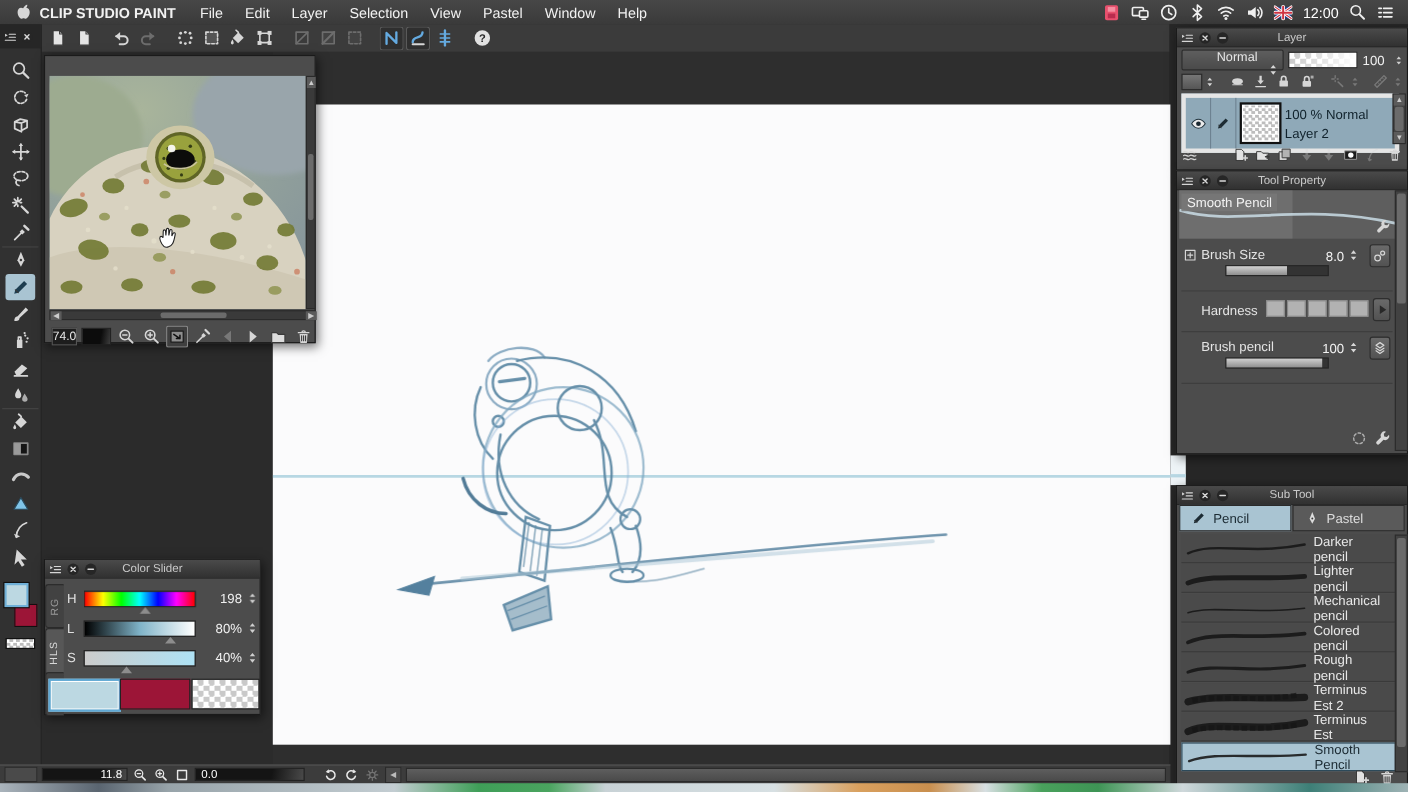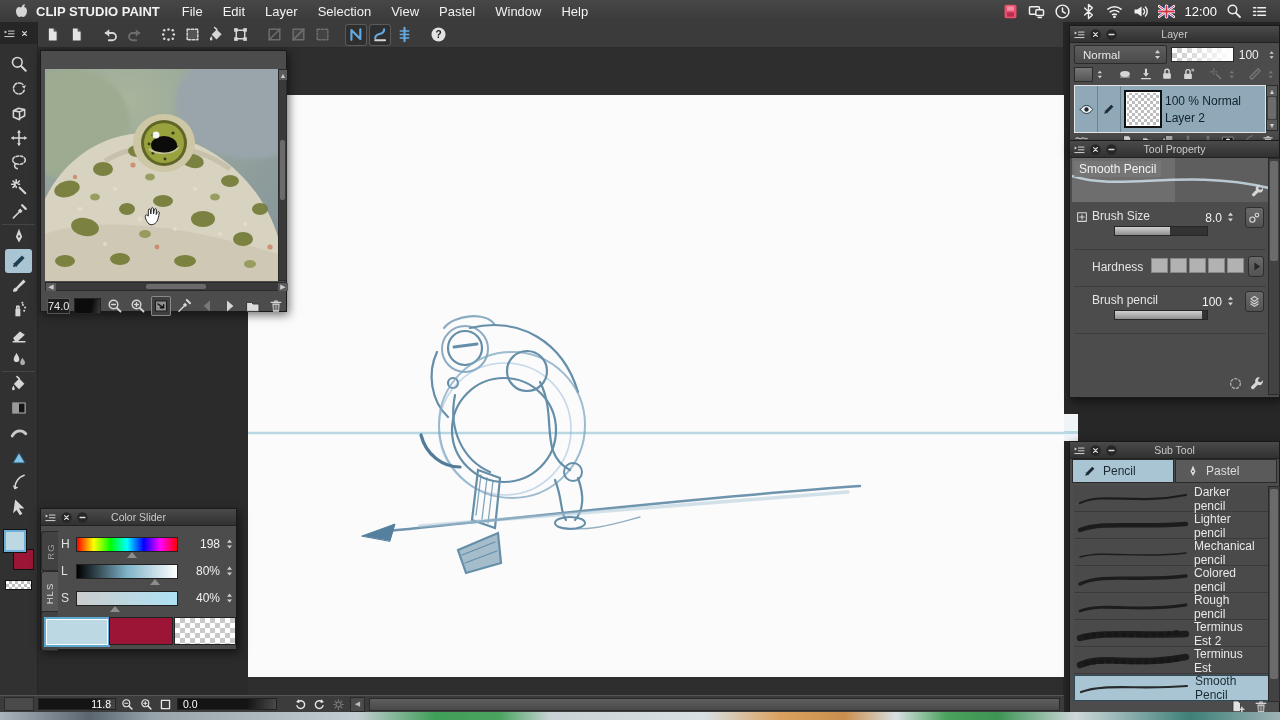--- a/index.html
+++ b/index.html
@@ -60,21 +60,21 @@
   .csmark{position:absolute;bottom:-7px;width:0;height:0;border-left:5px solid transparent;border-right:5px solid transparent;border-bottom:6px solid #8d8d8d;transform:translateX(-5px);}
   .csval{width:38px;text-align:right;color:#f0f0f0;font-size:12px;margin-left:4px;}
   .stepper{width:11px;height:16px;margin-left:4px;color:#cfcfcf;}
   .checker{background:repeating-conic-gradient(#c9c9c9 0% 25%,#ffffff 0% 50%) 0 0/10px 10px;}
   .checker-sm{background:repeating-conic-gradient(#bdbdbd 0% 25%,#ffffff 0% 50%) 0 0/6px 6px;}
   
   .lrow{position:absolute;left:4px;display:flex;align-items:center;}
   .combo{background:linear-gradient(#5e5e5e,#4a4a4a);border:1px solid #2b2b2b;border-radius:2px;color:#e6e6e6;display:flex;align-items:center;}
   .licon{width:20px;height:16px;display:flex;align-items:center;justify-content:center;}
   .licon .ic{width:14px;height:14px;}
-  #layer-item{position:absolute;left:4px;background:#8fa9b8;border:1px solid #e5e5e5;color:#16242d;display:flex;align-items:stretch;}
+  #layer-item{position:absolute;left:4px;background:#8fa9b8;border:4px solid #e5e5e5;color:#16242d;display:flex;align-items:stretch;}
   .scrollcol{position:absolute;width:12px;background:#424242;border:1px solid #2b2b2b;box-sizing:border-box;}
   .scrollarrow{position:absolute;left:0;width:10px;height:10px;background:#5b5b5b;display:flex;align-items:center;justify-content:center;font-size:7px;color:#ccc;}
   
   .tprow-label{color:#e4e4e4;font-size:12px;}
   .blocks{display:flex;gap:2px;}
   .blk{width:17px;height:15px;background:#585858;border:1px solid #6e6e6e;box-sizing:border-box;}
   .blk.f{background:#b2b2b2;border-color:#888;}
   .sldtrack{height:8px;background:#333;border:1px solid #262626;position:relative;}
   .sldfill{position:absolute;left:0;top:0;bottom:0;background:linear-gradient(#d0d0d0,#8f8f8f);}
   .miniBtn{width:17px;height:19px;background:linear-gradient(#6a6a6a,#525252);border:1px solid #2e2e2e;border-radius:3px;display:flex;align-items:center;justify-content:center;}
@@ -681,21 +681,21 @@
               <path d="M5.7 5.7l4.6 4.6M10.3 5.7l-4.6 4.6" stroke="#d8d8d8" stroke-width="1.6"></path>
             </svg></span>
         <span class="ic"><svg viewBox="0 0 16 16" fill="none" stroke="currentColor" stroke-width="1.4" stroke-linecap="round" stroke-linejoin="round">
               <circle cx="8" cy="8" r="6.4" fill="#262626" stroke="none"></circle>
               <path d="M5 8h6" stroke="#d8d8d8" stroke-width="1.6"></path>
             </svg></span>
       </span>
       <span>Layer</span>
     </div>
     <div class="lrow" style="top:19px;gap:4px;width:202px;">
-      <span class="combo" style="width:90px;height:17px;padding-left:8px;font-size:11.5px;">
+      <span class="combo" style="width:90px;height:17px;padding-left:8px;font-size:11.5px;flex-direction:column;">
         <span>Normal</span>
         <span class="ic" style="width:11px;height:11px;margin-left:auto;margin-right:3px;"><svg viewBox="0 0 16 16" fill="none" stroke="currentColor" stroke-width="1.4" stroke-linecap="round" stroke-linejoin="round">
               <path fill="currentColor" stroke="none" d="M8 1.6l3.6 4.4H4.4zM8 14.4l3.6-4.4H4.4z"></path>
             </svg></span>
       </span>
       <span class="checker" style="width:66px;height:13px;border:1px solid #2a2a2a;position:relative;display:inline-block;">
         <span style="position:absolute;inset:0;background:linear-gradient(90deg,rgba(255,255,255,0),#fff);"></span>
       </span>
       <span style="color:#f0f0f0;font-size:12px;width:22px;text-align:right;">100</span>
       <span class="ic stepper" style="width:10px;height:14px;"><svg viewBox="0 0 16 16" fill="none" stroke="currentColor" stroke-width="1.4" stroke-linecap="round" stroke-linejoin="round">
@@ -824,21 +824,21 @@
       <span class="licon">
           <span class="ic"><svg viewBox="0 0 16 16" fill="none" stroke="currentColor" stroke-width="1.4" stroke-linecap="round" stroke-linejoin="round">
               <path fill="currentColor" stroke="none" d="M4.4 5.6h7.2l-.6 8.2H5z"></path>
               <path d="M3.2 4.4h9.6M6.4 4.4c0-2.2 3.2-2.2 3.2 0" stroke-width="1.2"></path>
               <path d="M6.2 7.2v4.6M8 7.2v4.6M9.8 7.2v4.6" stroke="#3c3c3c" stroke-width="1"></path>
             </svg></span>
         </span>
     </div>
   </div>
 
-  <div class="abs pnl" style="left:1069px;top:140px;width:211px;height:258px;z-index:10;">
+  <div class="abs pnl" style="left:1069px;top:155px;width:211px;height:258px;z-index:10;">
     <div class="ptitle">
       <span class="ptools">
         <span class="ic"><svg viewBox="0 0 16 16" fill="none" stroke="currentColor" stroke-width="1.4" stroke-linecap="round" stroke-linejoin="round">
               <path fill="currentColor" stroke="none" d="M2 4.4l3 1.8-3 1.8z"></path>
               <path d="M6.6 5h7M6.6 8.4h7M2.2 11.8h11.4" stroke-width="1.2"></path>
             </svg></span>
         <span class="ic"><svg viewBox="0 0 16 16" fill="none" stroke="currentColor" stroke-width="1.4" stroke-linecap="round" stroke-linejoin="round">
               <circle cx="8" cy="8" r="6.4" fill="#262626" stroke="none"></circle>
               <path d="M5.7 5.7l4.6 4.6M10.3 5.7l-4.6 4.6" stroke="#d8d8d8" stroke-width="1.6"></path>
             </svg></span>

